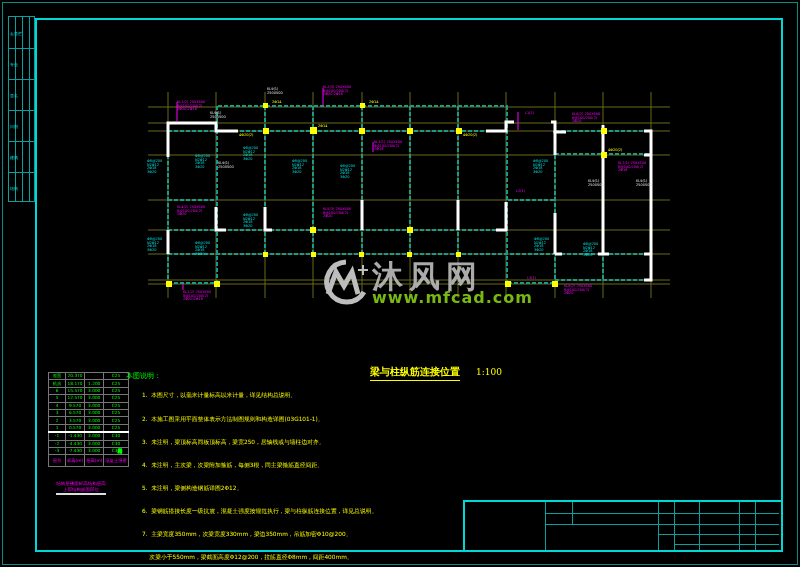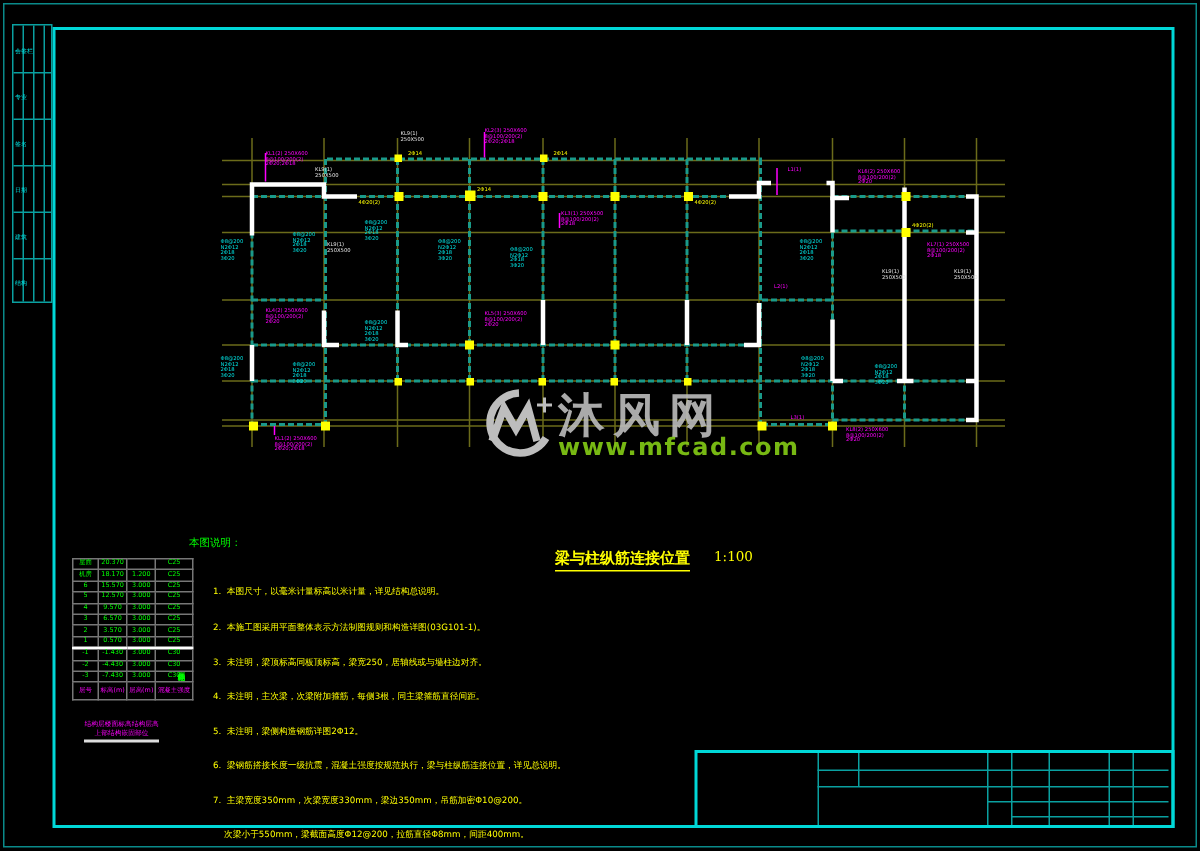--- a/index.html
+++ b/index.html
@@ -5,21 +5,21 @@
   html,body{margin:0;padding:0;background:#000;}
   body{width:800px;height:567px;position:relative;overflow:hidden;font-family:"DejaVu Sans",sans-serif;}
   .abs{position:absolute;}
   .outer-frame{left:2px;top:2px;width:796px;height:563px;border:1px solid #0a8a8a;box-sizing:border-box;}
   .inner-frame{left:35px;top:18px;width:748px;height:534px;border:2px solid #00d8d8;box-sizing:border-box;}
   .side-strip{left:8px;top:16px;width:27px;height:186px;border:1px solid #0aa0a0;box-sizing:border-box;}
   .side-strip .vl{position:absolute;top:0;bottom:0;width:1px;background:#0aa0a0;}
   .side-strip .hl{position:absolute;left:0;right:0;height:1px;background:#0aa0a0;}
   .side-strip .txt{position:absolute;left:1px;font-size:4px;color:#00e0e0;line-height:4px;}
   svg{position:absolute;left:0;top:0;}
-  .note-title{left:126px;top:357px;font-size:7px;color:#00ff00;}
+  .note-title{left:126px;top:371px;font-size:7px;color:#00ff00;}
   .notes{left:142px;top:377px;font-size:5.8px;color:#ffff00;line-height:7.7px;white-space:pre;}
   .note-line{display:block;}
   .drawing-title{left:370px;top:365px;font-size:10px;color:#ffff00;font-weight:bold;border-bottom:1px solid #ffff00;padding-bottom:1px;}
   .scale{left:476px;top:367px;font-size:9px;color:#ffff00;font-family:"DejaVu Serif",serif;}
   table.elev{position:absolute;left:48px;top:372px;border-collapse:collapse;font-size:4.3px;color:#00ff00;}
   table.elev td{border:1px solid #777;padding:0 1px;height:6.4px;line-height:6px;text-align:center;min-width:14px;}
   table.elev tr.hl td{border-bottom:2px solid #fff;}
   table.elev tr.last td{color:#ff00ff;height:11px;}
   .elev-side{left:117px;top:444px;font-size:5px;color:#00ff00;writing-mode:vertical-rl;}
   .elev-cap{left:56px;top:481px;font-size:4.5px;color:#ff00ff;line-height:6px;text-align:center;width:50px;}

